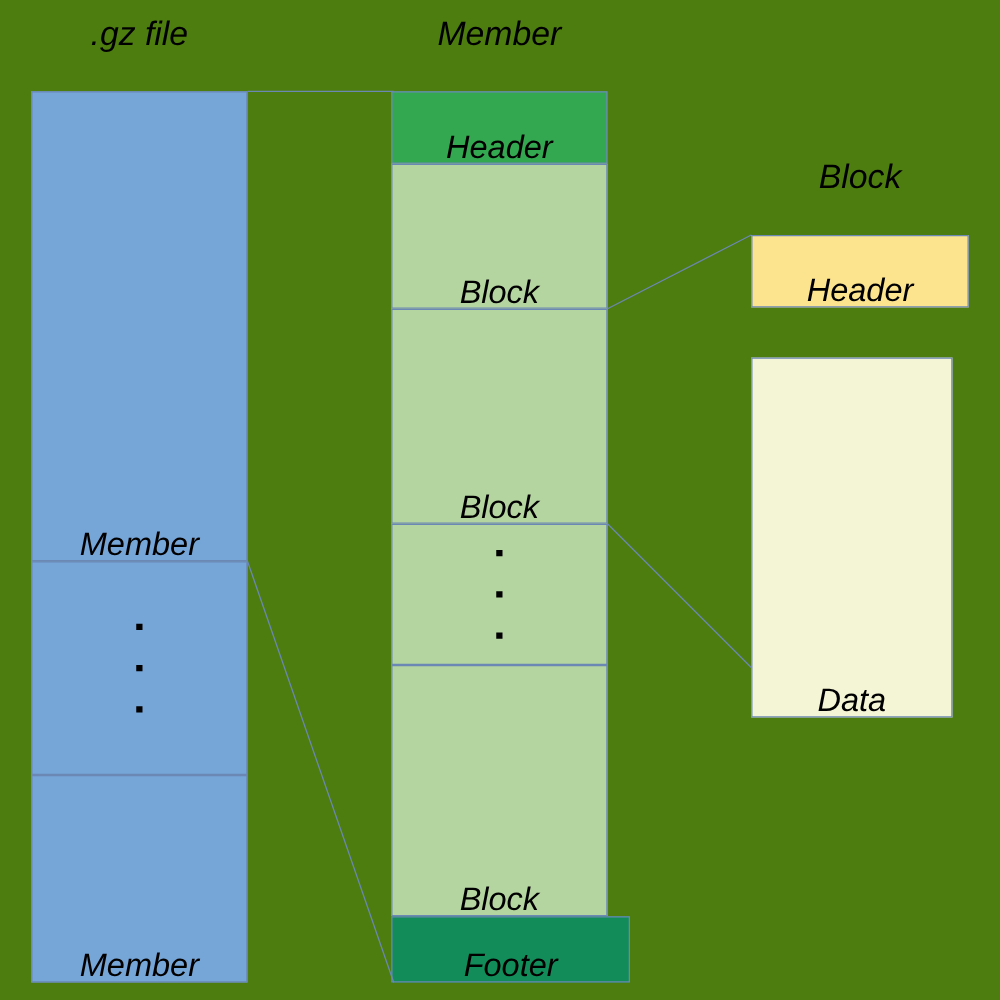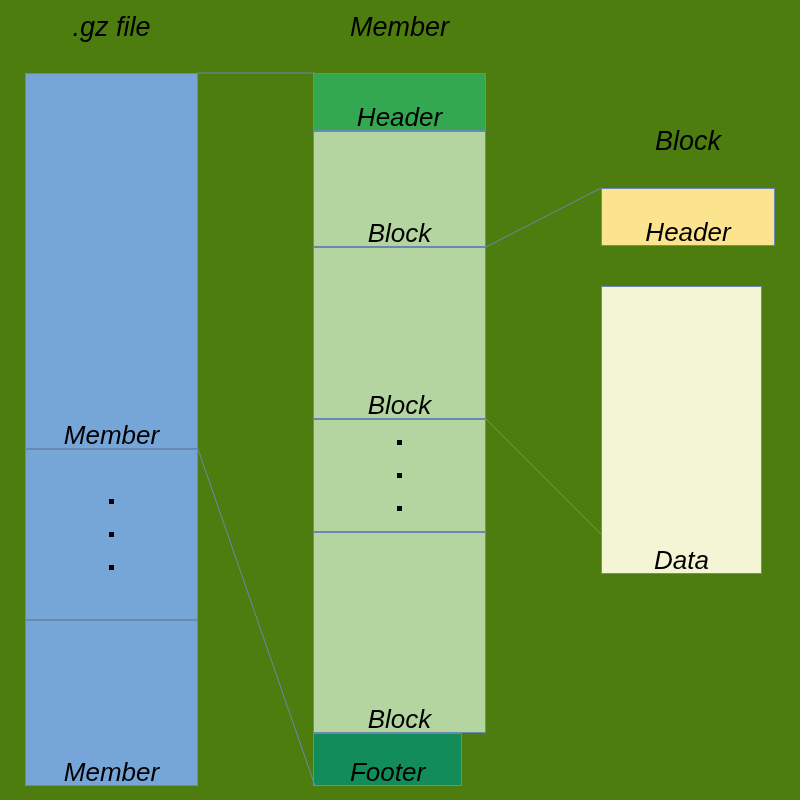--- a/index.html
+++ b/index.html
@@ -130,21 +130,21 @@
       <i></i>
         <i></i>
         <i></i>
     </span>
   </div>
 
   <div class="box fill-block" style="left:313px; top:532px; width:173px; height:201px;">
     <span class="lbl">Block</span>
   </div>
 
-  <div class="box fill-footer" style="left:313px; top:733px; width:149px; height:53px;">
+  <div class="box fill-footer" style="left:313px; top:733px; width:191px; height:53px;">
     <span class="lbl">Footer</span>
   </div>
 
   <div class="box fill-bhdr" style="left:601px; top:188px; width:174px; height:58px;">
     <span class="lbl">Header</span>
   </div>
 
   <div class="box fill-bdata" style="left:601px; top:246px; width:161px; height:288px;margin-top:40px;">
     <span class="lbl">Data</span>
   </div>

